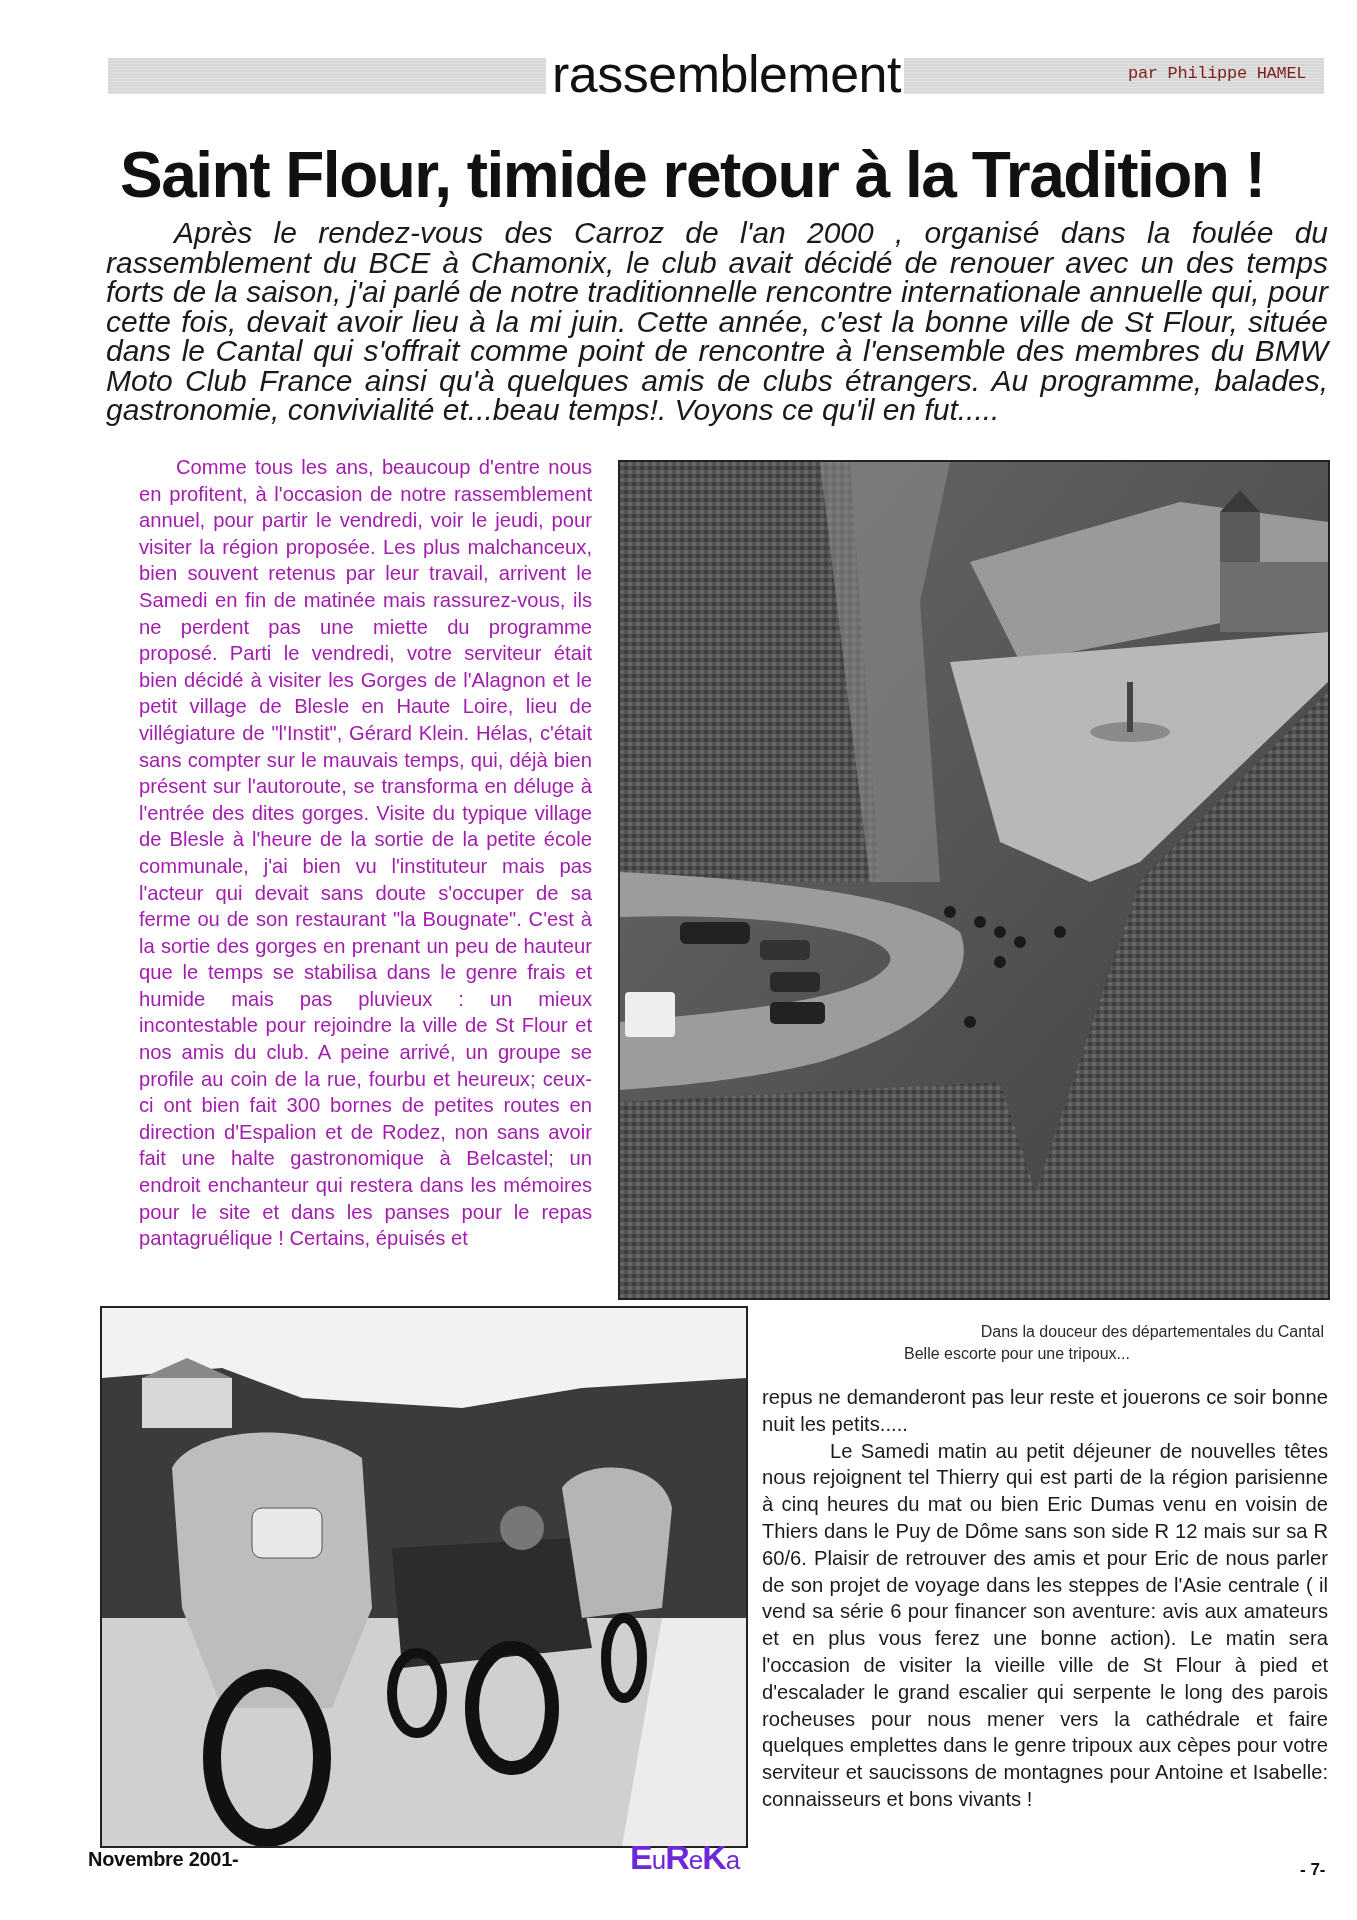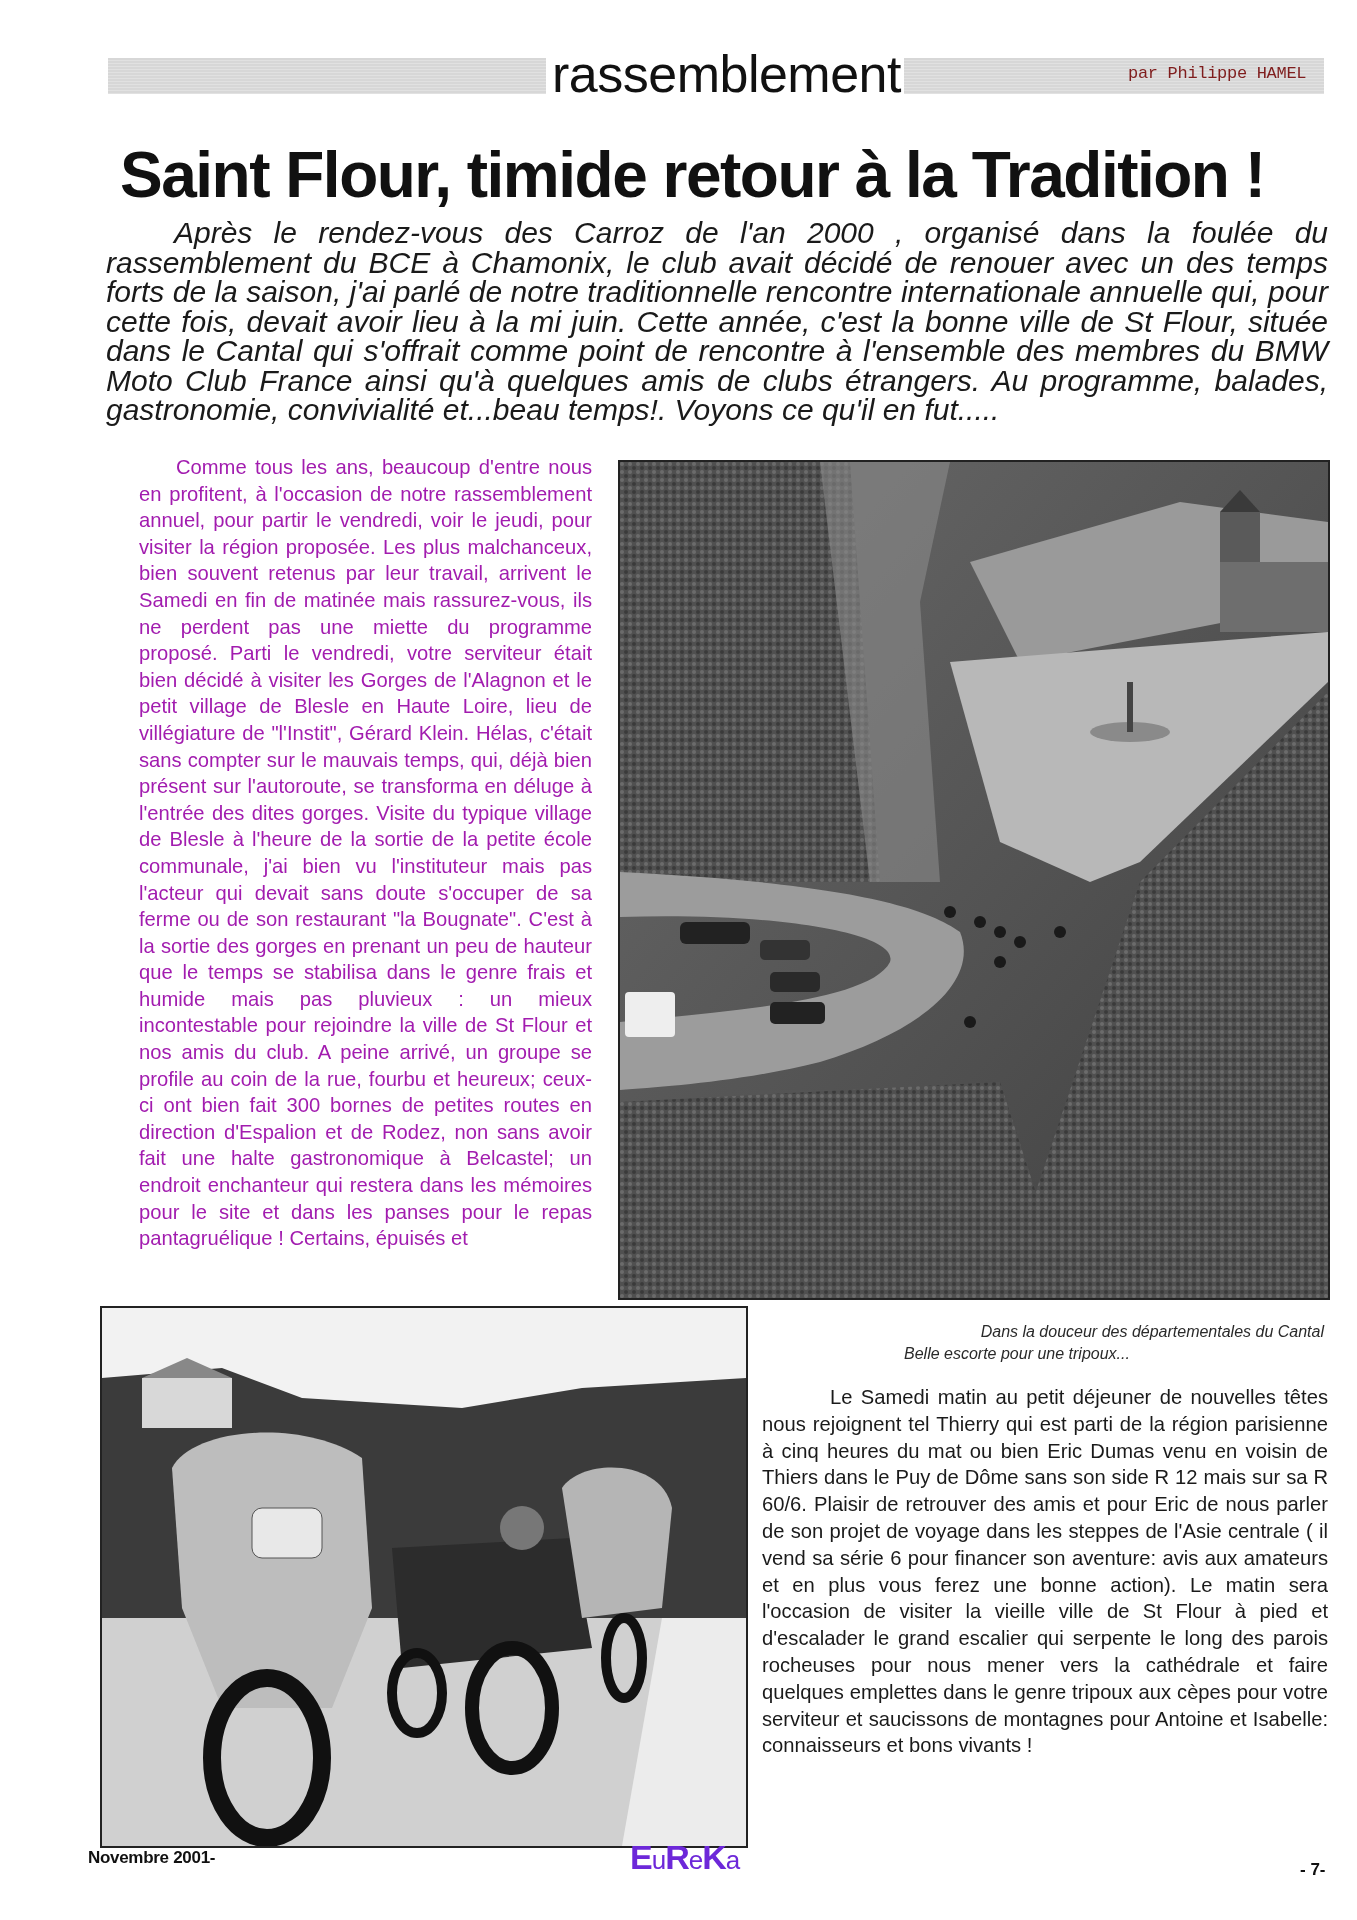--- a/index.html
+++ b/index.html
@@ -25,30 +25,30 @@
   .intro .indent { display: inline-block; width: 68px; }
 
   .col-left { position: absolute; left: 139px; top: 454px; width: 453px; font-size: 20.2px;
               line-height: 26.6px; text-align: justify; color: #a21caf; }
   .col-left .indent { display: inline-block; width: 37px; }
 
   .photo { position: absolute; border: 2px solid #222; overflow: hidden; background: #777; }
   .photo.top { left: 618px; top: 460px; width: 708px; height: 836px; }
   .photo.bottom { left: 100px; top: 1306px; width: 644px; height: 538px; background: #e9e9e9; }
 
-  .caption { position: absolute; left: 904px; width: 420px; font-size: 16px; font-style: italic;
+  .caption { position: absolute; left: 904px; width: 420px; font-size: 16px; 
              color: #2a2a2a; line-height: 20px; }
   .caption.c1 { top: 1322px; text-align: right; }
   .caption.c2 { top: 1344px; text-align: left; }
 
   .col-right { position: absolute; left: 762px; top: 1384px; width: 566px; font-size: 20.2px;
                line-height: 26.8px; text-align: justify; color: #1a1a1a; }
   .col-right .indent { display: inline-block; width: 68px; }
 
-  .footer-date { position: absolute; left: 88px; top: 1848px; font-size: 17px; font-weight: bold;
+  .footer-date { position: absolute; left: 88px; top: 1848px; font-size: 20px; font-weight: bold;
                  letter-spacing: -0.3px; color: #111; }
   .footer-logo { position: absolute; left: 630px; top: 1838px; font-size: 34px; font-weight: bold;
                  letter-spacing: -1px; color: #6d28d9; }
   .footer-logo .sm { font-size: 26px; font-weight: normal; }
   .footer-page { position: absolute; left: 1300px; top: 1860px; font-size: 17px; font-weight: bold; color: #111; }
 
   svg { display: block; }
 </style>
 </head>
 <body>
@@ -130,18 +130,19 @@
       <path d="M460 180 C480 150 560 150 570 200 L560 300 L480 310 Z" fill="#b5b5b5"></path>
       <ellipse cx="522" cy="350" rx="18" ry="40" fill="none" stroke="#111" stroke-width="10"></ellipse>
     </g>
   </svg>
 </div>
 
 <div class="caption c1">Dans la douceur des départementales du Cantal</div>
 <div class="caption c2">Belle escorte pour une tripoux...</div>
 
 <div class="col-right">
+  <p style="margin:0">repus ne demanderont pas leur reste et jouerons ce soir bonne nuit les petits.....</p>
   <p style="margin:0"><span class="indent"></span><span>Le Samedi matin au petit déjeuner de nouvelles têtes nous rejoignent tel Thierry qui est parti de la région parisienne à cinq heures du mat ou bien Eric Dumas venu en voisin de Thiers dans le Puy de Dôme sans son side R 12 mais sur sa R 60/6. Plaisir de retrouver des amis et pour Eric de nous parler de son projet de voyage dans les steppes de l'Asie centrale ( il vend sa série 6 pour financer son aventure: avis aux amateurs et en plus vous ferez une bonne action). Le matin sera l'occasion de visiter la vieille ville de St Flour à pied et d'escalader le grand escalier qui serpente le long des parois rocheuses pour nous mener vers la cathédrale et faire quelques emplettes dans le genre tripoux aux cèpes pour votre serviteur et saucissons de montagnes pour Antoine et Isabelle: connaisseurs et bons vivants !</span></p>
 </div>
 
 <div class="footer-date">Novembre 2001-</div>
 <div class="footer-logo"><span>E</span><span class="sm">u</span><span>R</span><span class="sm">e</span><span>K</span><span class="sm">a</span></div>
 <div class="footer-page">- 7-</div>
 
 </body></html>

